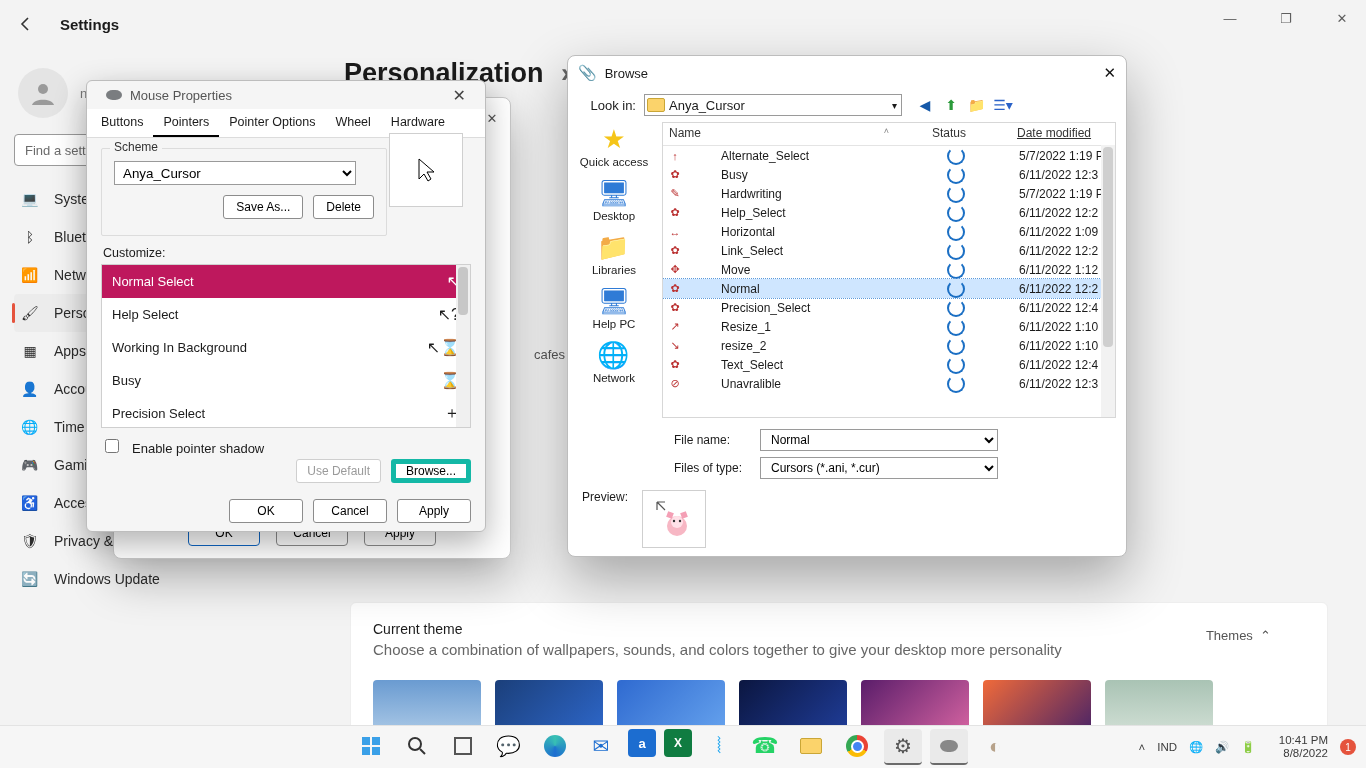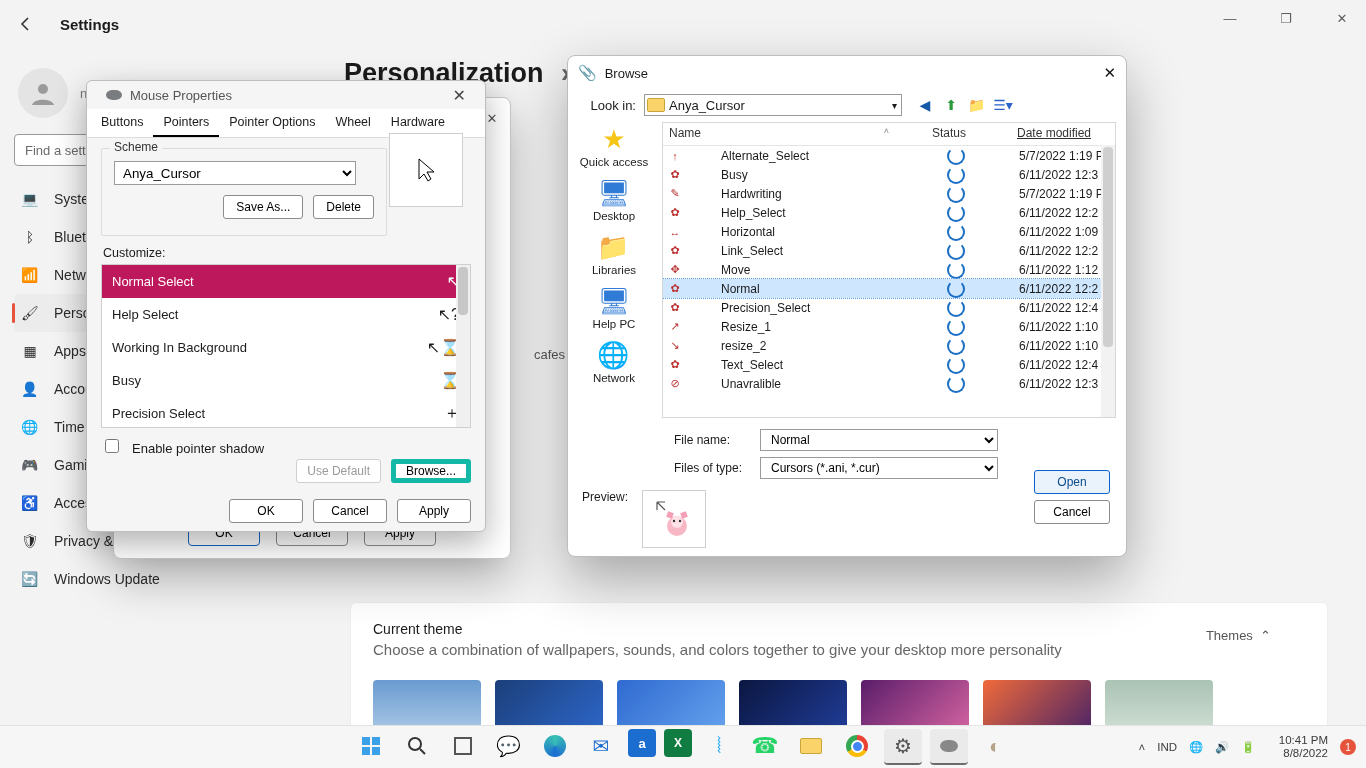--- a/index.html
+++ b/index.html
@@ -506,24 +506,20 @@
   <div id="fn-rows">
     <div class="fnrow">
       <label>File name:</label>
       <select><option>Normal</option></select>
     </div>
     <div class="fnrow">
       <label>Files of type:</label>
       <select><option>Cursors (*.ani, *.cur)</option></select>
     </div>
   </div>
-  <div id="oc-btns">
-    <button class="open">Open</button>
-    <button class="cancel">Cancel</button>
-  </div>
   <div id="prev-row">
     <span style="font-size:12px">Preview:</span>
     <div class="box">
       <svg width="42" height="42">
         <path d="M4 4h8M4 4v8M4 4l8 8" stroke="#555" stroke-width="1.2" fill="none"></path>
         <circle cx="24" cy="28" r="10" fill="#f7b7c4"></circle>
         <circle cx="24" cy="24" r="6" fill="#ffe1e8"></circle>
         <circle cx="21" cy="23" r="1.2" fill="#333"></circle>
           <circle cx="27" cy="23" r="1.2" fill="#333"></circle>
         <rect x="14" y="14" width="6" height="6" fill="#f49fb5" transform="rotate(20 17 17)"></rect>

